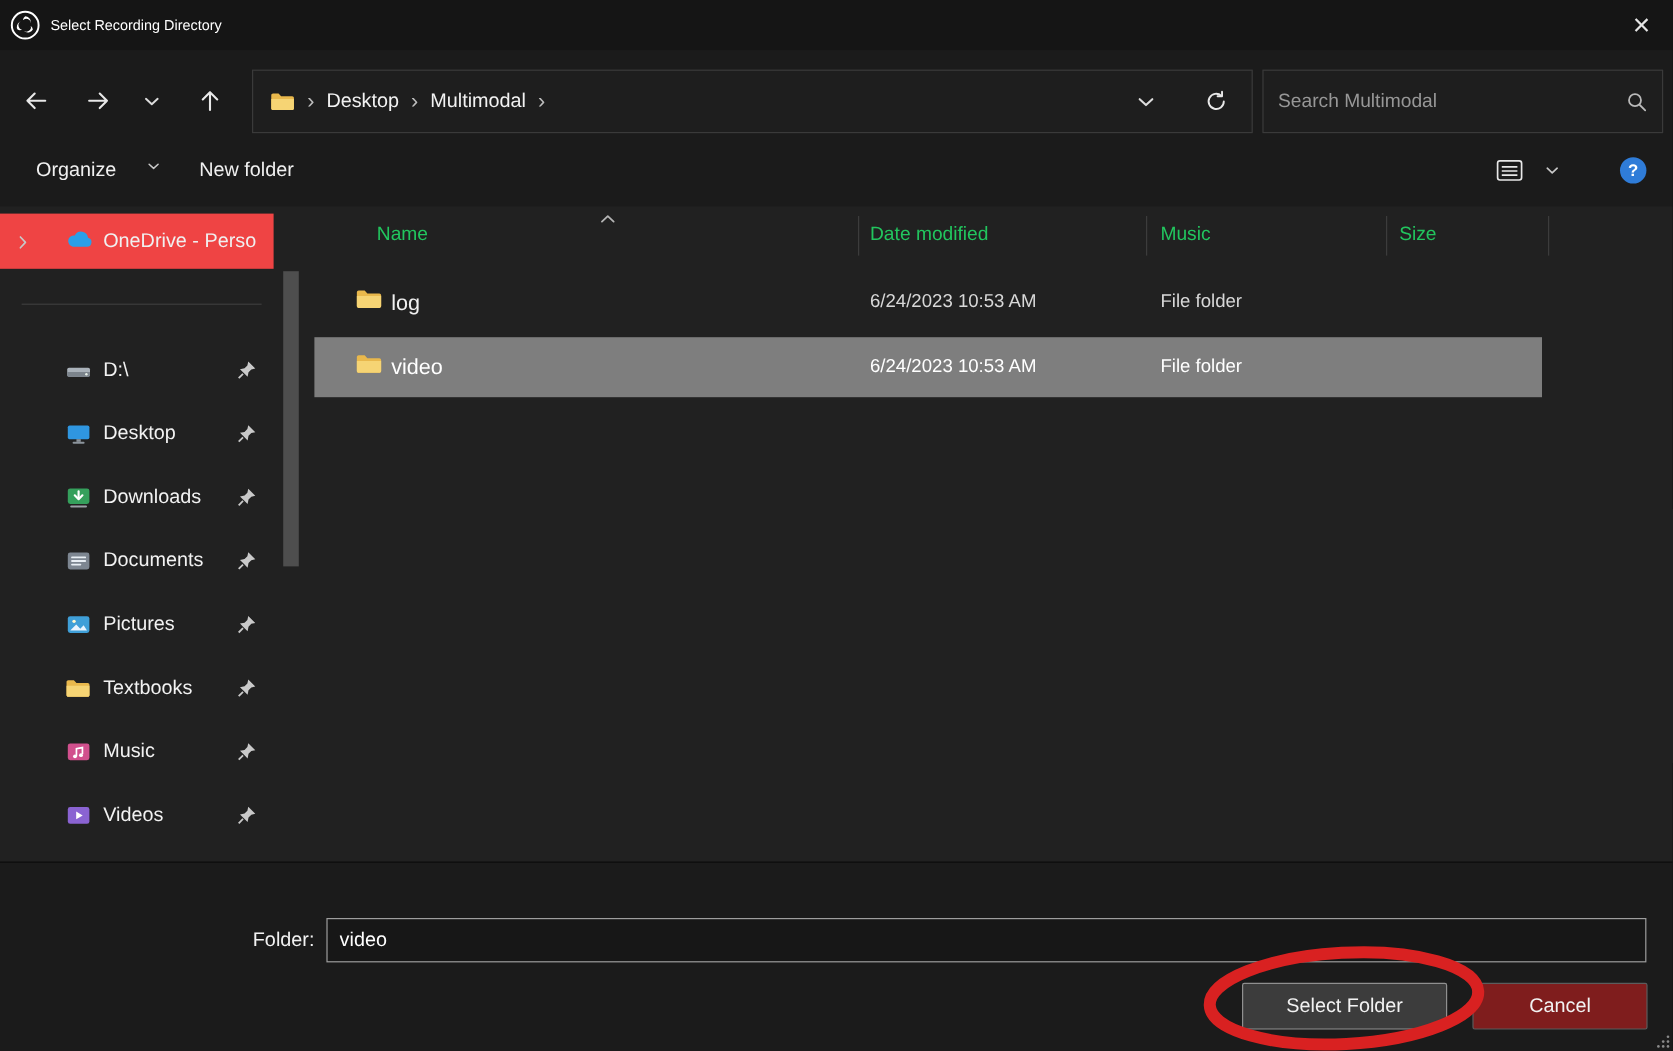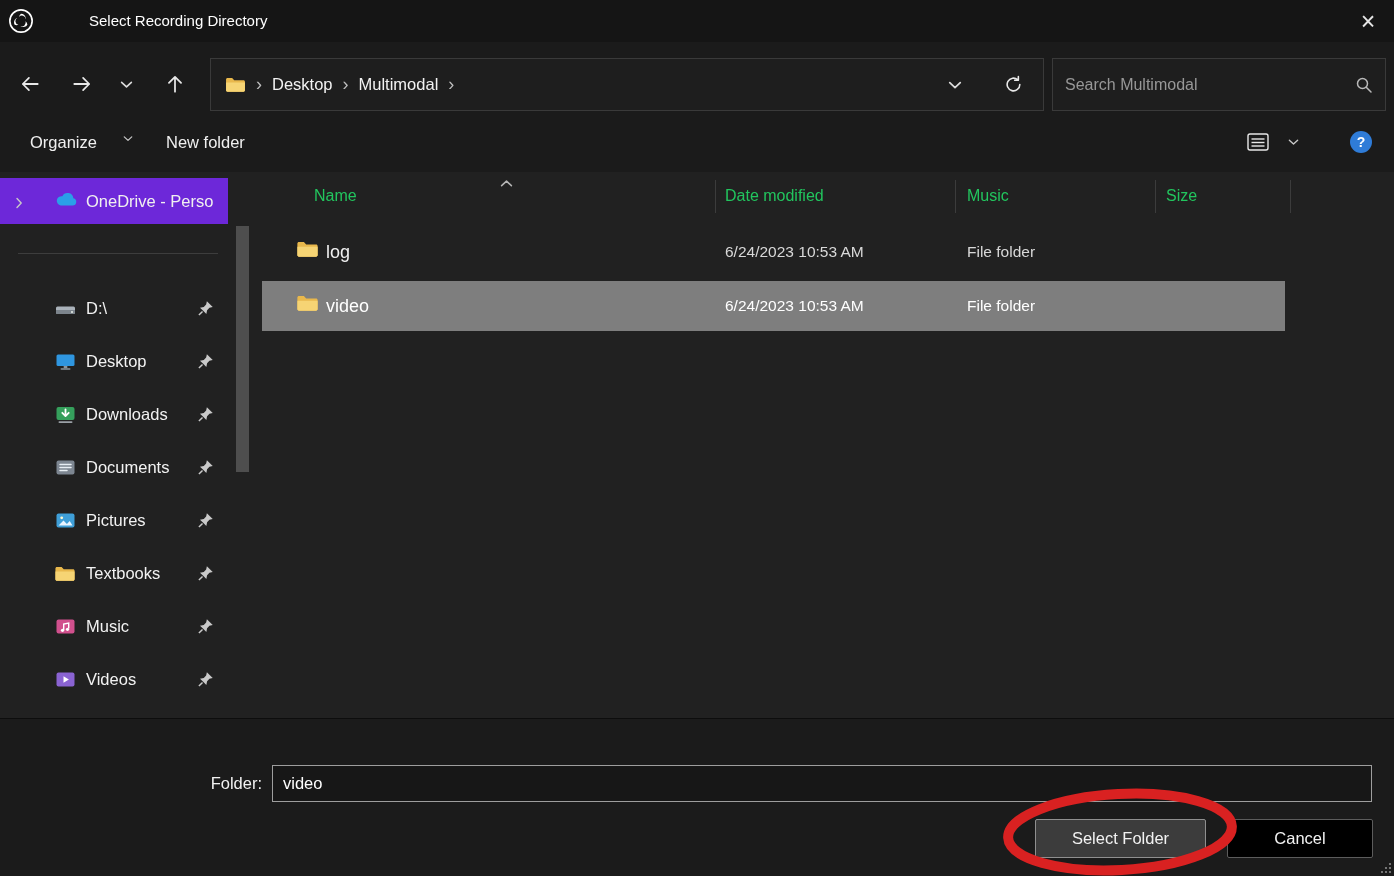--- a/index.html
+++ b/index.html
@@ -3,42 +3,42 @@
 <meta charset="utf-8">
 <style>
   * { margin:0; padding:0; box-sizing:border-box; }
   html,body { background:#000; }
   body { font-family:"Liberation Sans", sans-serif; }
   .window { position:relative; width:1394px; height:876px; background:#212121; color:#f0f0f0; overflow:hidden; }
 
   
   .titlebar { position:absolute; top:0; left:0; right:0; height:42px; background:#151515; }
   .obs-icon { position:absolute; left:8px; top:8px; width:26px; height:26px; }
-  .win-title { position:absolute; left:42px; top:0; height:42px; line-height:42px; font-size:15px; color:#ffffff;margin-left:47px; }
+  .win-title { position:absolute; left:42px; top:0; height:42px; line-height:42px; font-size:12px; color:#ffffff; }
   .close-btn { position:absolute; right:4px; top:0; width:44px; height:42px; display:flex; align-items:center; justify-content:center; font-size:25px; color:#e6e6e6; background:transparent; border:none; cursor:default; }
 
   
   .chrome { position:absolute; top:42px; left:0; right:0; height:130px; background:#1b1b1b; }
   .navbtn { position:absolute; top:22px; height:40px; background:transparent; border:none; display:flex; align-items:center; justify-content:center; }
   .addressbar { position:absolute; left:210px; top:16px; width:834px; height:53px; background:#1e1e1e; border:1px solid #3a3a3a; display:flex; align-items:center; padding:0 14px; }
   .crumb { background:transparent; border:none; color:#f2f2f2; font-size:16.5px; font-family:inherit; padding:0; }
   .crumb-sep { color:#bdbdbd; font-size:18px; margin:0 10px; }
   .addr-right { margin-left:auto; display:flex; align-items:center; gap:42px; padding-right:6px; }
   .searchbox { position:absolute; left:1052px; top:16px; width:334px; height:53px; background:#1e1e1e; border:1px solid #3a3a3a; display:flex; align-items:center; padding:0 12px; }
   .searchbox input { flex:1; background:transparent; border:none; outline:none; color:#e8e8e8; font-size:16px; font-family:inherit; }
   .searchbox input::placeholder { color:#979797; }
 
   .cmdbtn { position:absolute; top:70px; height:60px; background:transparent; border:none; color:#f0f0f0; font-size:16.5px; font-family:inherit; display:flex; align-items:center; gap:26px; padding:0 10px; }
   .help-circle { position:absolute; left:1350px; top:89px; width:22px; height:22px; border-radius:50%; background:#2f7cd8; color:#fff; font-size:14px; font-weight:bold; display:flex; align-items:center; justify-content:center; border:none; }
 
   
   .bodyarea { position:absolute; top:172px; left:0; right:0; height:546px; background:#212121; }
 
   .sidebar { position:absolute; left:0; top:0; width:260px; height:100%; }
-  .side-selected { position:absolute; left:0; top:6px; width:228px; height:46px; background:#6d28d9; overflow:hidden; }
+  .side-selected { position:absolute; left:0; top:6px; width:228px; height:46px; background:#ef4444; overflow:hidden; }
   .side-selected .expander { position:absolute; left:14px; top:17px; }
   .side-selected .s-icon { position:absolute; left:54px; top:13px; }
   .side-selected .s-label { position:absolute; left:86px; top:0; height:46px; line-height:46px; font-size:16.5px; white-space:nowrap; }
   .side-sep { position:absolute; left:18px; top:81px; width:200px; height:1px; background:#3d3d3d; }
   .side-list { position:absolute; left:0; top:110px; width:236px; }
   .side-item { position:relative; height:53px; display:flex; align-items:center; padding-left:54px; }
   .side-item .s-icon { width:24px; height:20px; display:flex; align-items:center; }
   .side-item .s-label { margin-left:8px; font-size:16.5px; color:#f2f2f2; white-space:nowrap; }
   .pin { position:absolute; right:22px; top:18px; width:17px; height:17px; }
   .side-scroll { position:absolute; left:236px; top:54px; width:13px; height:246px; background:#4e4e4e; }
@@ -54,21 +54,21 @@
   .file-row .f-type { position:absolute; left:705px; top:0; height:50px; line-height:50px; font-size:15.5px; color:#d8d8d8; }
   .file-row.selected { background:#7e7e7e; }
   .file-row.selected .f-name, .file-row.selected .f-date, .file-row.selected .f-type { color:#ffffff; }
 
   
   .footer { position:absolute; top:718px; left:0; right:0; height:158px; background:#1b1b1b; border-top:1px solid #0d0d0d; }
   .folder-label { position:absolute; left:150px; top:46px; width:112px; height:37px; display:flex; align-items:center; justify-content:flex-end; font-size:16.5px; color:#f2f2f2; }
   .folder-input { position:absolute; left:272px; top:46px; width:1100px; height:37px; background:#171717; border:1px solid #9e9e9e; color:#ffffff; font-size:16.5px; font-family:inherit; padding:0 10px; outline:none; }
   .btn { position:absolute; top:100px; height:39px; font-size:16.5px; font-family:Liberation Sans, sans-serif; color:#f2f2f2; border-radius:2px; }
   .btn-select { left:1035px; width:171px; background:#3c3c3c; border:1px solid #8f8f8f; }
-  .btn-cancel { left:1227px; width:146px; background:#000000; border:1px solid #5c5c5c; }
+  .btn-cancel { left:1227px; width:146px; background:#7f1d1d; border:1px solid #5c5c5c; }
   .annotation { position:absolute; left:985px; top:58px; width:270px; height:100px; overflow:visible; pointer-events:none; z-index:10; }
   .grip { position:absolute; right:1px; bottom:1px; width:14px; height:14px; }
 </style>
 </head>
 <body>
 
 <div class="window">
 
   <div class="titlebar">
     <span class="obs-icon">

